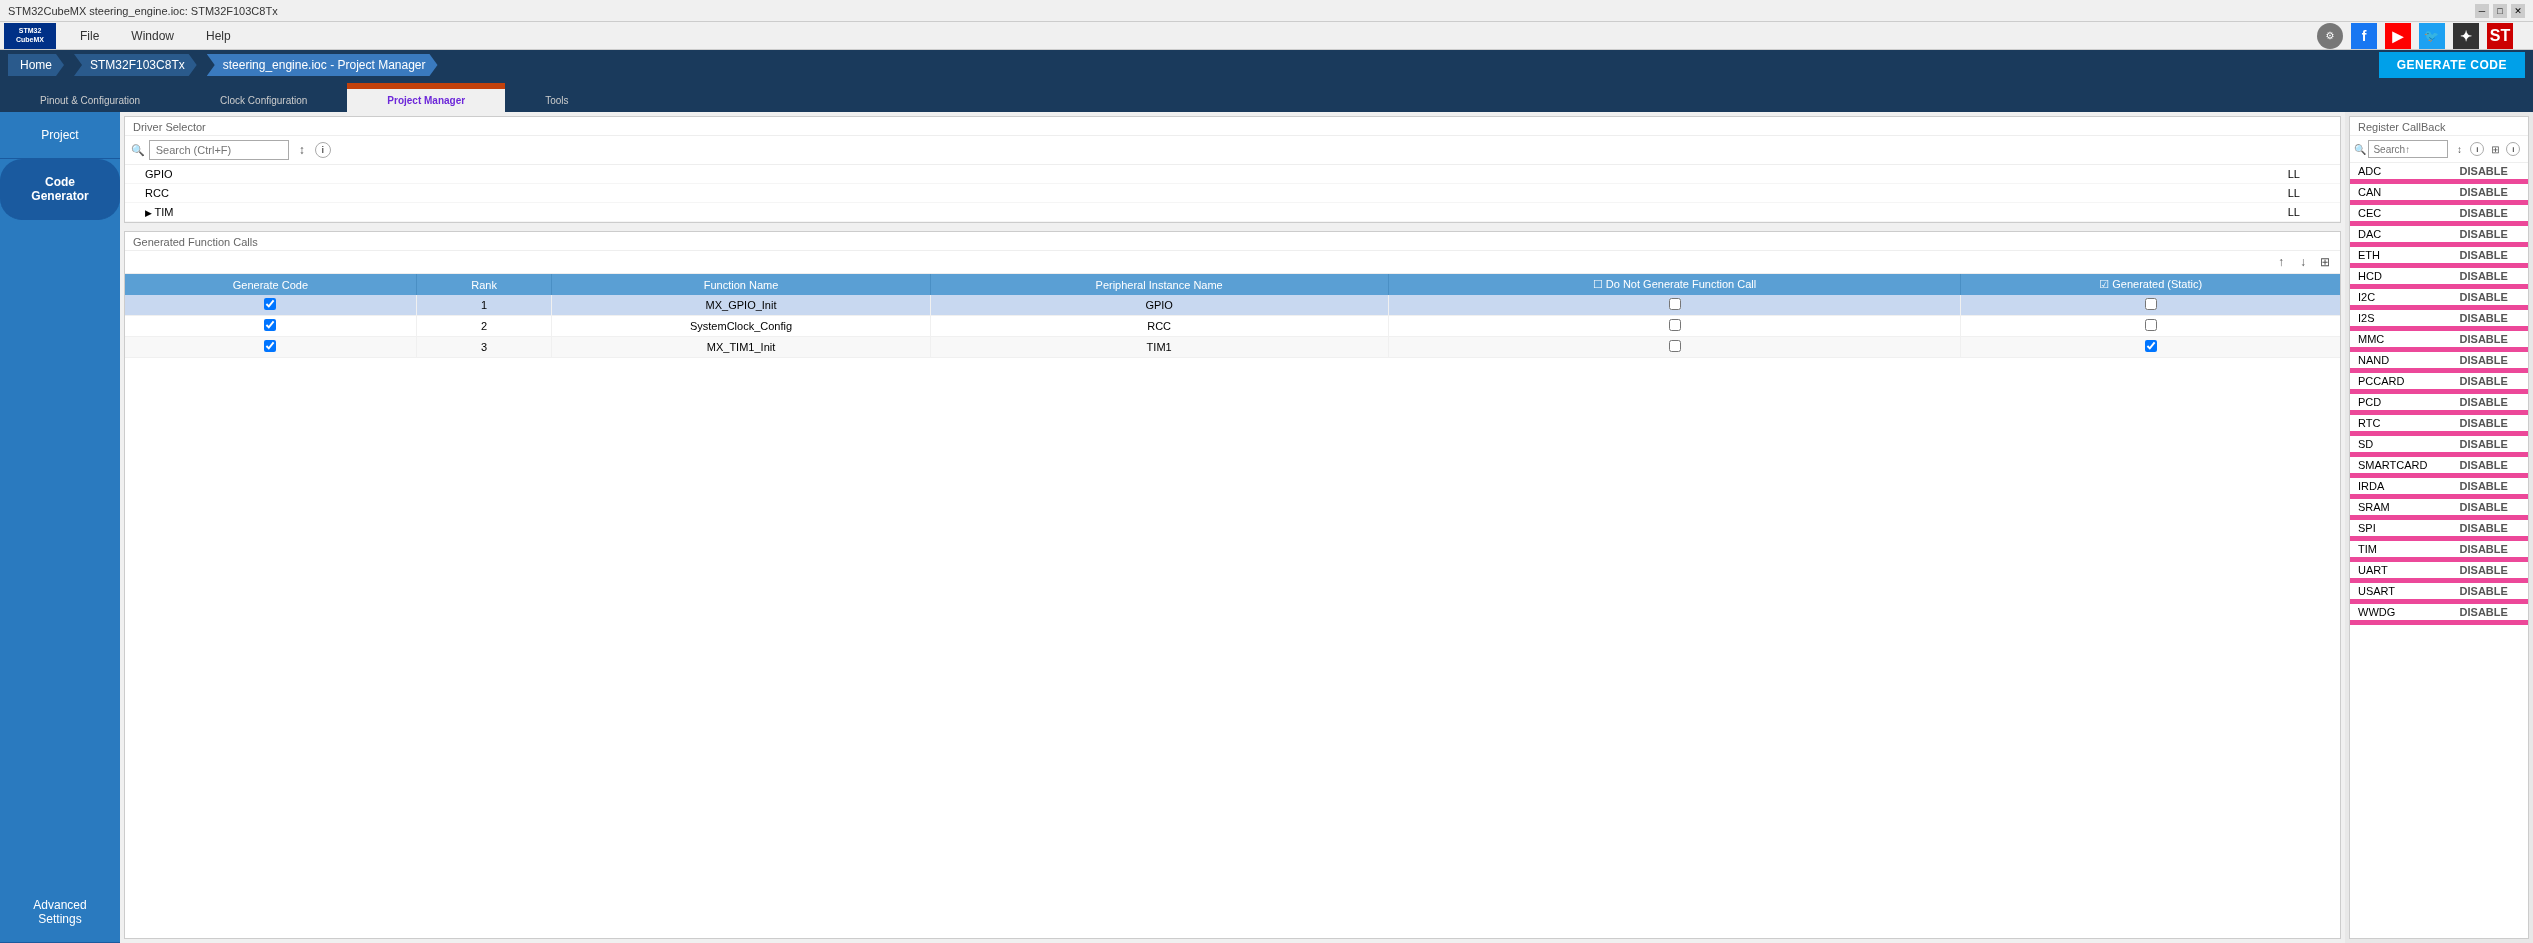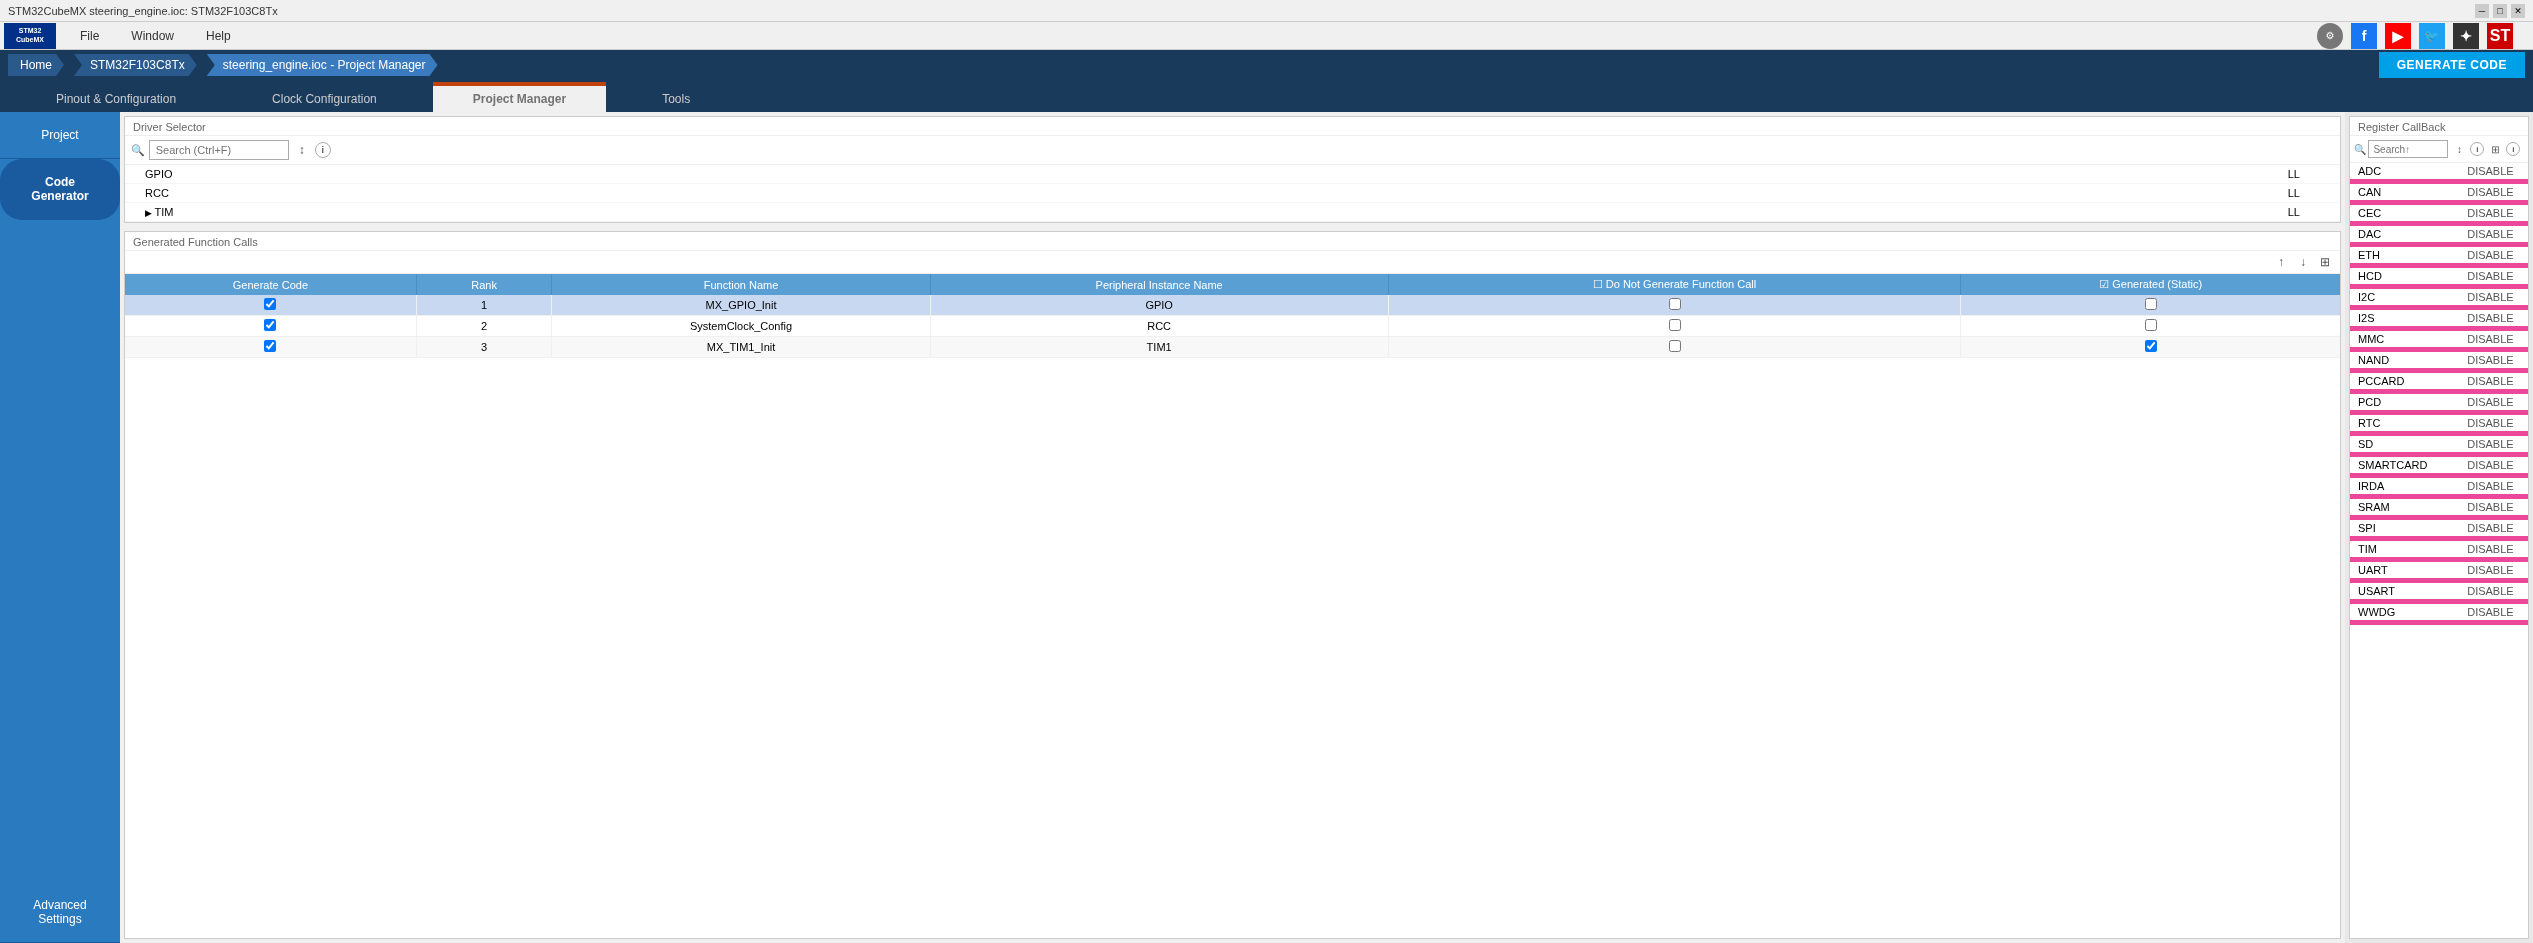--- a/index.html
+++ b/index.html
@@ -113,31 +113,30 @@
 
     
     .main-tabs {
       background: #1a3a5c;
       height: 32px;
       display: flex;
       align-items: flex-end;
     }
     .main-tab {
       padding: 6px 40px;
-      font-size: 12px;
+      font-size: 10px;
       color: #ccc;
       cursor: pointer;
       border-top: 1px solid transparent;
-      margin-left: 16px;
     }
     .main-tab.active {
       background: #f0f0f0;
-      color: #737373;
+      color: #6d28d9;
       font-weight: bold;
-      border-top: 4px solid #c2410c;
+      border-top: 6px solid #c2410c;
     }
 
     
     .body-layout {
       display: flex;
       height: calc(943px - 22px - 28px - 30px - 32px);
       background: #e8e8e8;
     }
 
     
@@ -310,21 +309,22 @@
       font-size: 11px;
       overflow-y: auto;
       flex: 1;
     }
     .cb-table td {
       padding: 2px 8px;
       border-bottom: 5px solid #ec4899;
     }
     .cb-table td:last-child {
       color: #555;
-      text-align: center;
+      text-align: left;
+      font-weight: bold;
     }
   </style>
 </head>
 <body>
 
 <div class="title-bar">
   <span>STM32CubeMX steering_engine.ioc: STM32F103C8Tx</span>
   <div class="title-bar-controls">
     <button class="title-btn">─</button>
     <button class="title-btn">□</button>

